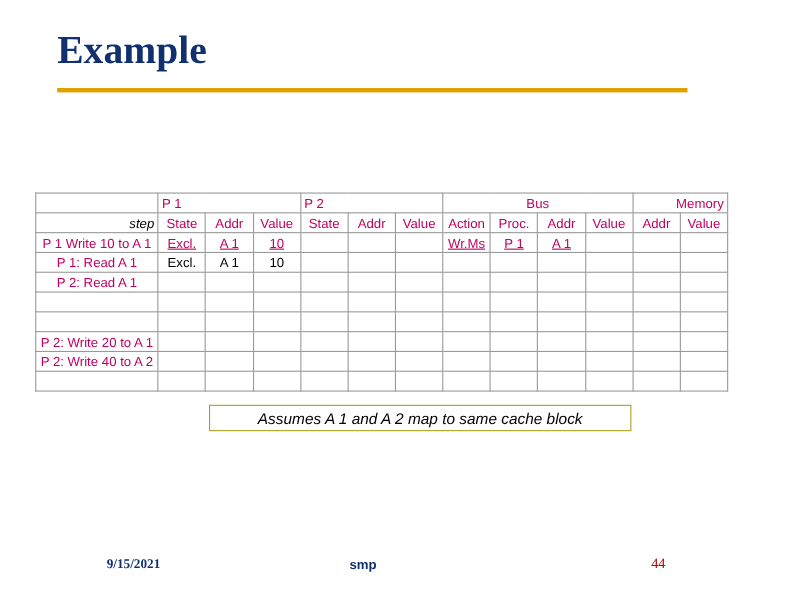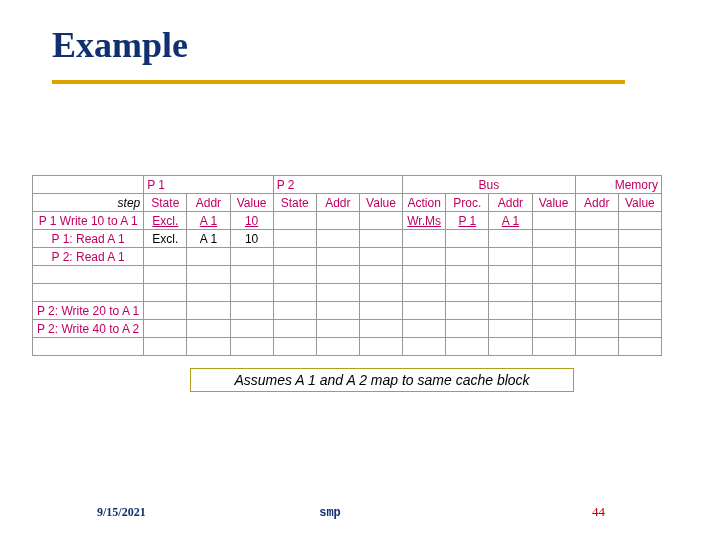--- a/index.html
+++ b/index.html
@@ -95,21 +95,21 @@
     font-size: 12px;
     color: #103070;
     margin-left: 27px;
   }
   .footer-center {
     position: absolute;
     left: 0;
     right: 0;
     bottom: 20px;
     text-align: center;
-    font-family: Liberation Mono, monospace;
+    font-family: Liberation Sans, sans-serif;
     font-weight: bold;
     font-size: 12px;
     color: #103070;
   }
   .footer-page {
     position: absolute;
     right: 55px;
     bottom: 20px;
     font-family: "Times New Roman", Times, serif;
     font-weight: normal;

